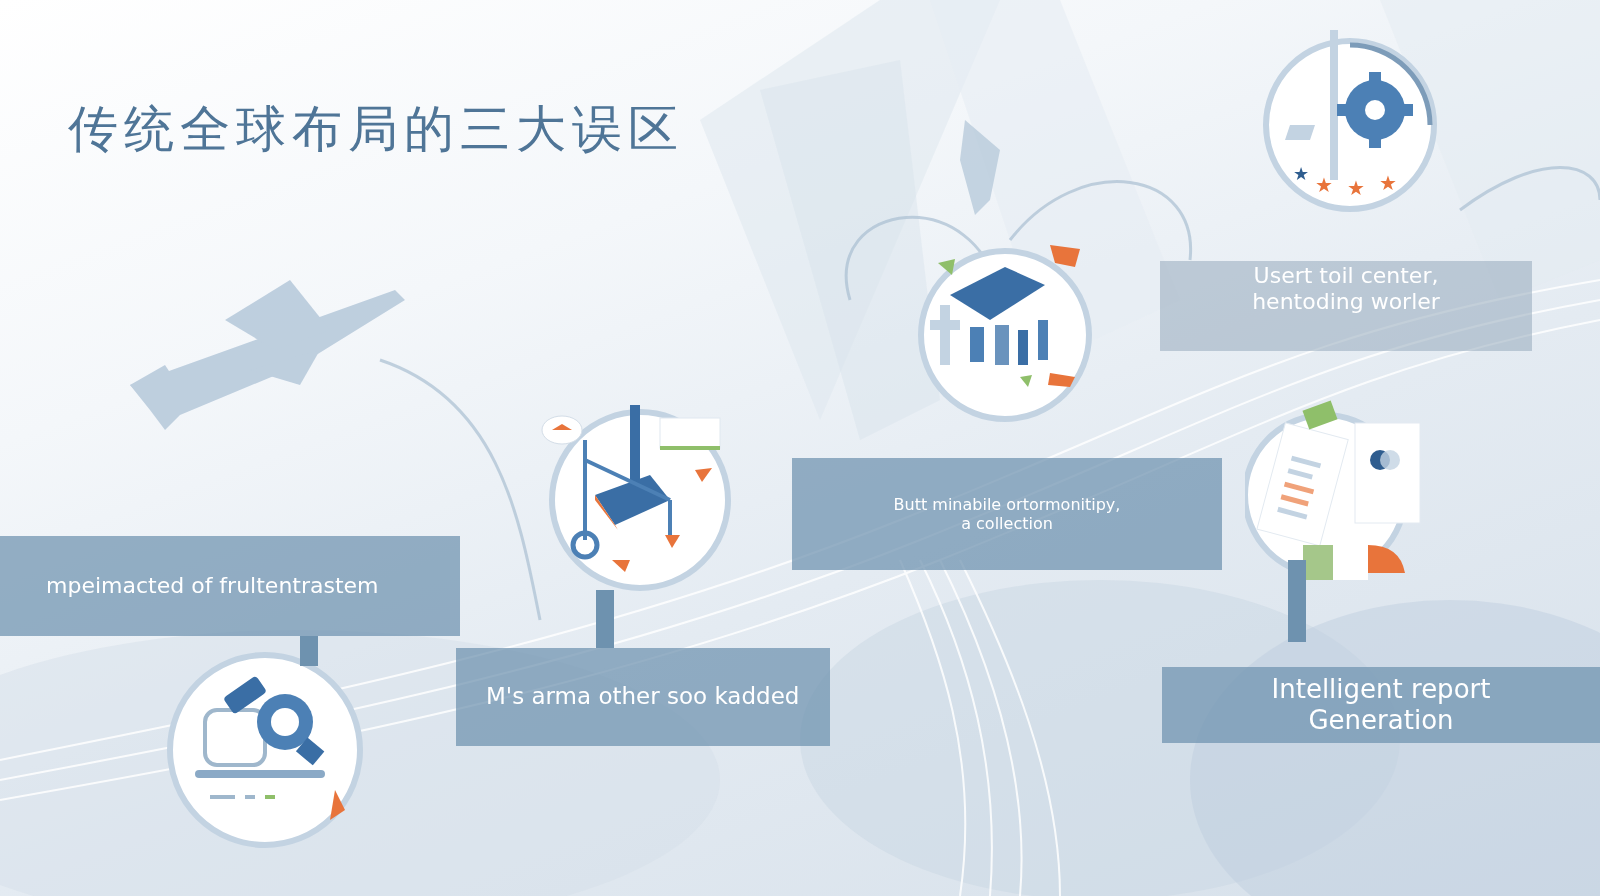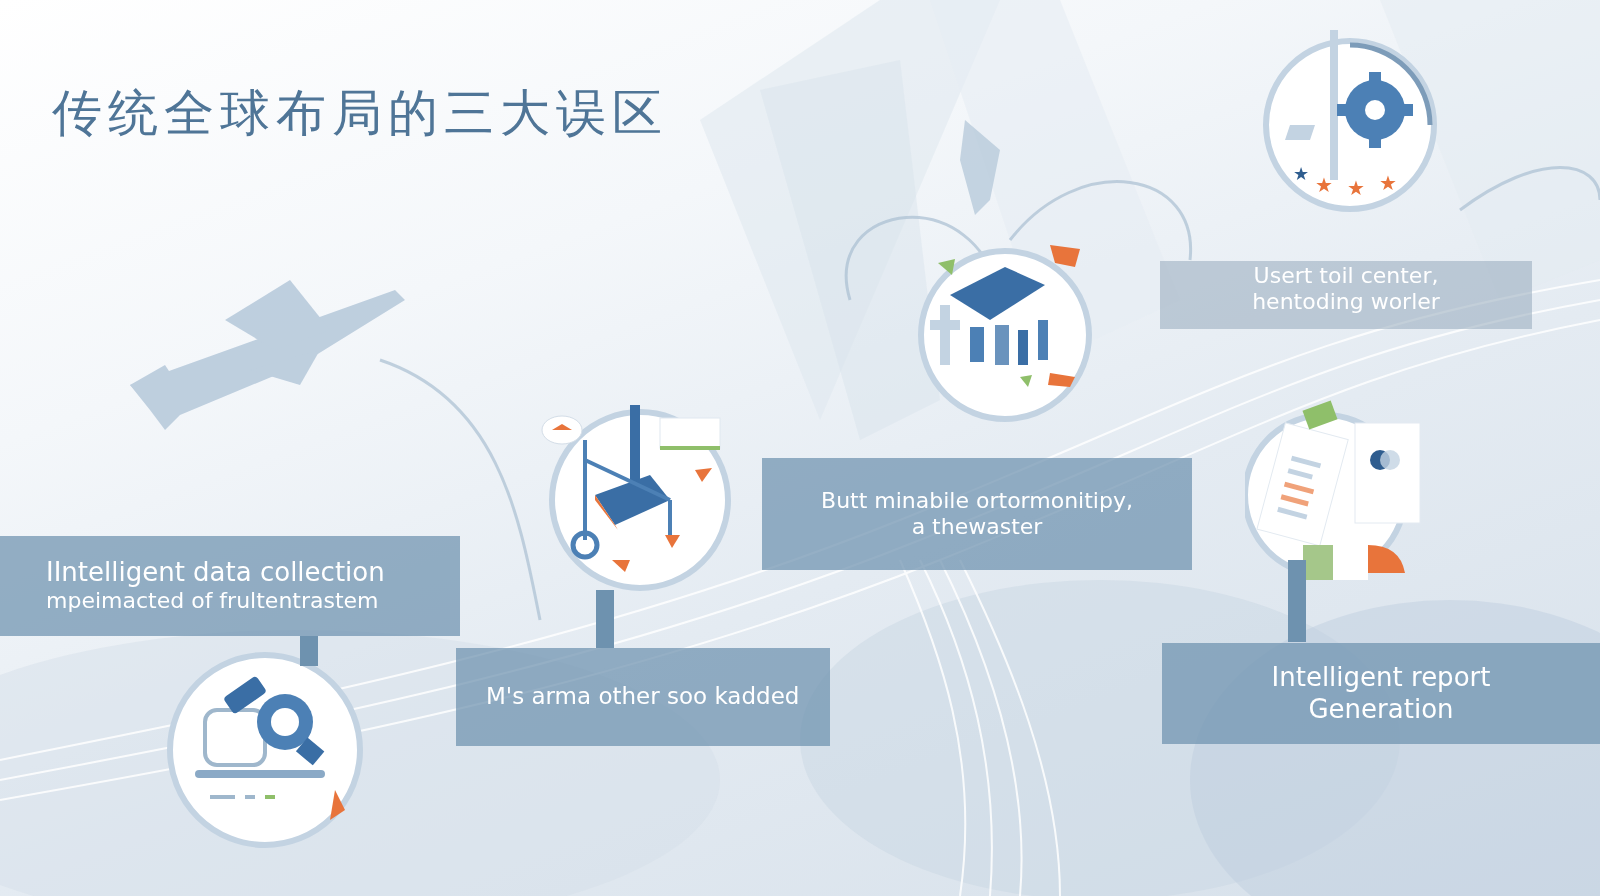--- a/index.html
+++ b/index.html
@@ -17,23 +17,23 @@
   .panel {
     position: absolute; color: #ffffff; background: rgba(110, 146, 175, 0.72);
     display: flex; flex-direction: column; justify-content: center;
     font-family: "DejaVu Sans", sans-serif; line-height: 1.2;
   }
   .panel span { display: block; }
   .p1 { left: 0; top: 536px; width: 460px; height: 100px; padding-left: 46px; box-sizing: border-box; }
   .p1 .l1 { font-size: 26px; }
   .p1 .l2 { font-size: 22px; }
   .p2 { left: 456px; top: 648px; width: 374px; height: 98px; padding-left: 30px; box-sizing: border-box; font-size: 23px; }
-  .p3 { left: 762px; top: 458px; width: 430px; height: 112px; text-align: center; font-size: 22px; }
-  .p4 { left: 1160px; top: 261px; width: 372px; height: 68px; text-align: center; font-size: 22px; background: rgba(150, 170, 188, 0.55); justify-content: flex-start; padding-top: 2px; box-sizing: border-box; }
-  .p5 { left: 1162px; top: 643px; width: 438px; height: 101px; text-align: center; font-size: 26px; }
+  .p3 { left: 792px; top: 458px; width: 430px; height: 112px; text-align: center; font-size: 16px; }
+  .p4 { left: 1160px; top: 261px; width: 372px; height: 90px; text-align: center; font-size: 22px; background: rgba(150, 170, 188, 0.55); justify-content: flex-start; padding-top: 2px; box-sizing: border-box; }
+  .p5 { left: 1162px; top: 667px; width: 438px; height: 76px; text-align: center; font-size: 26px; }
   .icon-circle { position: absolute; }
 </style>
 </head>
 <body>
 
 <svg class="layer" viewBox="0 0 1600 896" xmlns="http://www.w3.org/2000/svg">
 
   <polygon points="700,120 880,0 1000,0 820,420" fill="#dfe7ef" opacity="0.55"></polygon>
   <polygon points="930,0 1060,0 1180,300 1050,360" fill="#e6edf3" opacity="0.6"></polygon>
   <polygon points="760,90 900,60 940,400 860,440" fill="#d8e2ec" opacity="0.45"></polygon>
@@ -61,21 +61,21 @@
   </g>
   <g fill="none" stroke="#aabfd2" stroke-width="3" opacity="0.7">
     <path d="M850,300 C820,200 980,180 1000,300"></path>
     <path d="M1010,240 C1080,150 1200,170 1190,260"></path>
     <path d="M1460,210 C1540,150 1600,160 1600,200"></path>
     <path d="M380,360 C500,400 520,520 540,620"></path>
   </g>
   <polygon points="965,120 1000,150 990,200 975,215 960,160" fill="#b8cadb" opacity="0.8"></polygon>
 </svg>
 
-<h1 class="title" style="margin:0;">传统全球布局的三大误区</h1>
+<h1 class="title" style="margin:16px;">传统全球布局的三大误区</h1>
 
 <svg class="icon-circle" style="left:160px;top:650px;" width="210" height="200" viewBox="0 0 210 200">
   <circle cx="105" cy="100" r="95" fill="#ffffff" stroke="#c3d3e2" stroke-width="6"></circle>
   <rect x="45" y="60" width="60" height="55" rx="12" fill="#ffffff" stroke="#9fb7cc" stroke-width="4"></rect>
   <rect x="35" y="120" width="130" height="8" rx="4" fill="#8aa9c6"></rect>
   <rect x="50" y="145" width="25" height="4" fill="#9fb7cc"></rect>
   <rect x="85" y="145" width="10" height="4" fill="#9fb7cc"></rect>
   <rect x="105" y="145" width="10" height="4" fill="#8fbf6a"></rect>
   <rect x="65" y="35" width="40" height="20" rx="4" fill="#3a6ea5" transform="rotate(-35 85 45)"></rect>
   <circle cx="125" cy="72" r="28" fill="#4c80b5"></circle>
@@ -150,31 +150,30 @@
     <rect x="40" y="105" width="28" height="5" fill="#f0a27a"></rect>
     <rect x="40" y="118" width="30" height="5" fill="#c3d3e2"></rect>
   </g>
   <rect x="60" y="10" width="30" height="20" fill="#8fbf6a" transform="rotate(-20 75 20)"></rect>
   <rect x="58" y="150" width="30" height="35" fill="#a5c78a"></rect>
   <rect x="88" y="150" width="35" height="35" fill="#ffffff"></rect>
   <path d="M123,150 Q155,150 160,178 L123,178 Z" fill="#e8743b"></path>
 </svg>
 
 <div class="panel p1">
-  <span class="l1">IIntelligent data collection</span>
   <span class="l2">mpeimacted of frultentrastem</span>
 </div>
 
 <div class="panel p2">
   <span>M's arma other soo kadded</span>
 </div>
 
 <div class="panel p3">
   <span>Butt minabile ortormonitipy,</span>
-  <span>a thewaster</span>
+  <span>a collection</span>
 </div>
 
 <div class="panel p4">
   <span>Usert toil center,</span>
   <span>hentoding worler</span>
 </div>
 
 <div style="position:absolute;left:1288px;top:560px;width:18px;height:82px;background:#6e92af;"></div>
 <div style="position:absolute;left:300px;top:636px;width:18px;height:30px;background:#6e92af;"></div>
 

